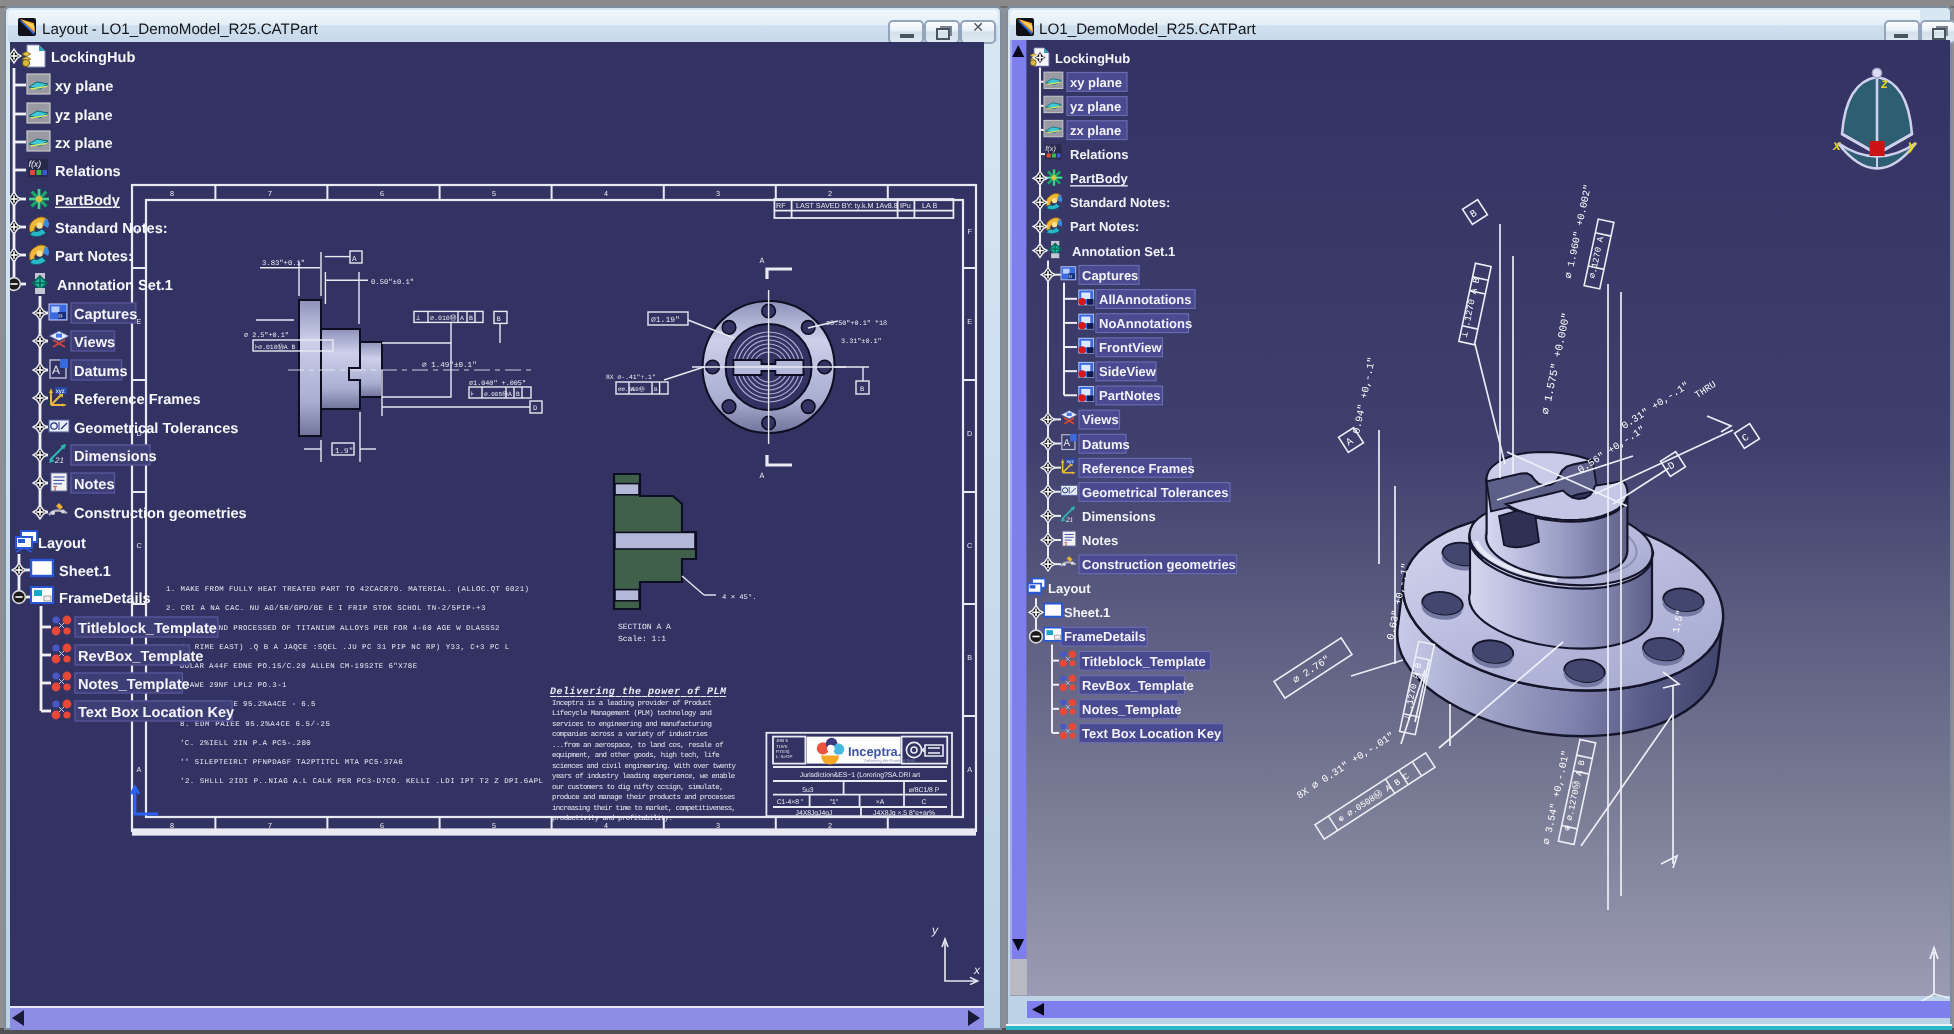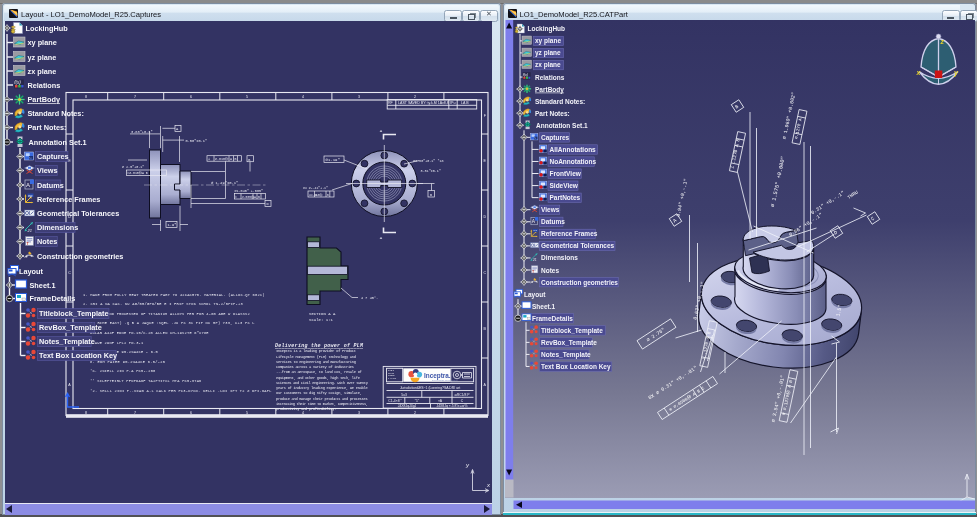--- a/index.html
+++ b/index.html
@@ -28,21 +28,21 @@
 <div class="abs" style="left:0;top:514px;width:977px;height:3px;background:#515155;"></div>
 
 <div class="win" id="winL" style="left:2px;top:3px;width:499px;height:512px;">
   <div class="tbar">
     <svg class="abs" style="left:5px;top:4px" width="9" height="9" viewBox="0 0 9 9">
       <rect width="9" height="9" rx="1" fill="#101018"></rect>
       <path d="M0.5 1 L8 8.5 L8.5 4 Z" fill="#2a6adf"></path>
       <path d="M1 0.5 L8.5 7.5 L8 2.5 Z" fill="#f59a1e"></path>
       <path d="M2 0.8 L8.2 6.2 L8 3.5 Z" fill="#fdd25c"></path>
     </svg>
-    <div class="ttext" style="left:17px;">Layout - LO1_DemoModel_R25.Captures</div>
+    <div class="ttext" style="left:17px;">Layout - LO1_DemoModel_R25.CATPart</div>
     <div class="wbtn" style="left:440px;">
         <div class="gmin"></div>
       </div>
     <div class="wbtn" style="left:458px;">
         <div class="grest"></div>
       </div>
     <div class="wbtn" style="left:476px;">
         <span>✕</span>
       </div>
   </div>

